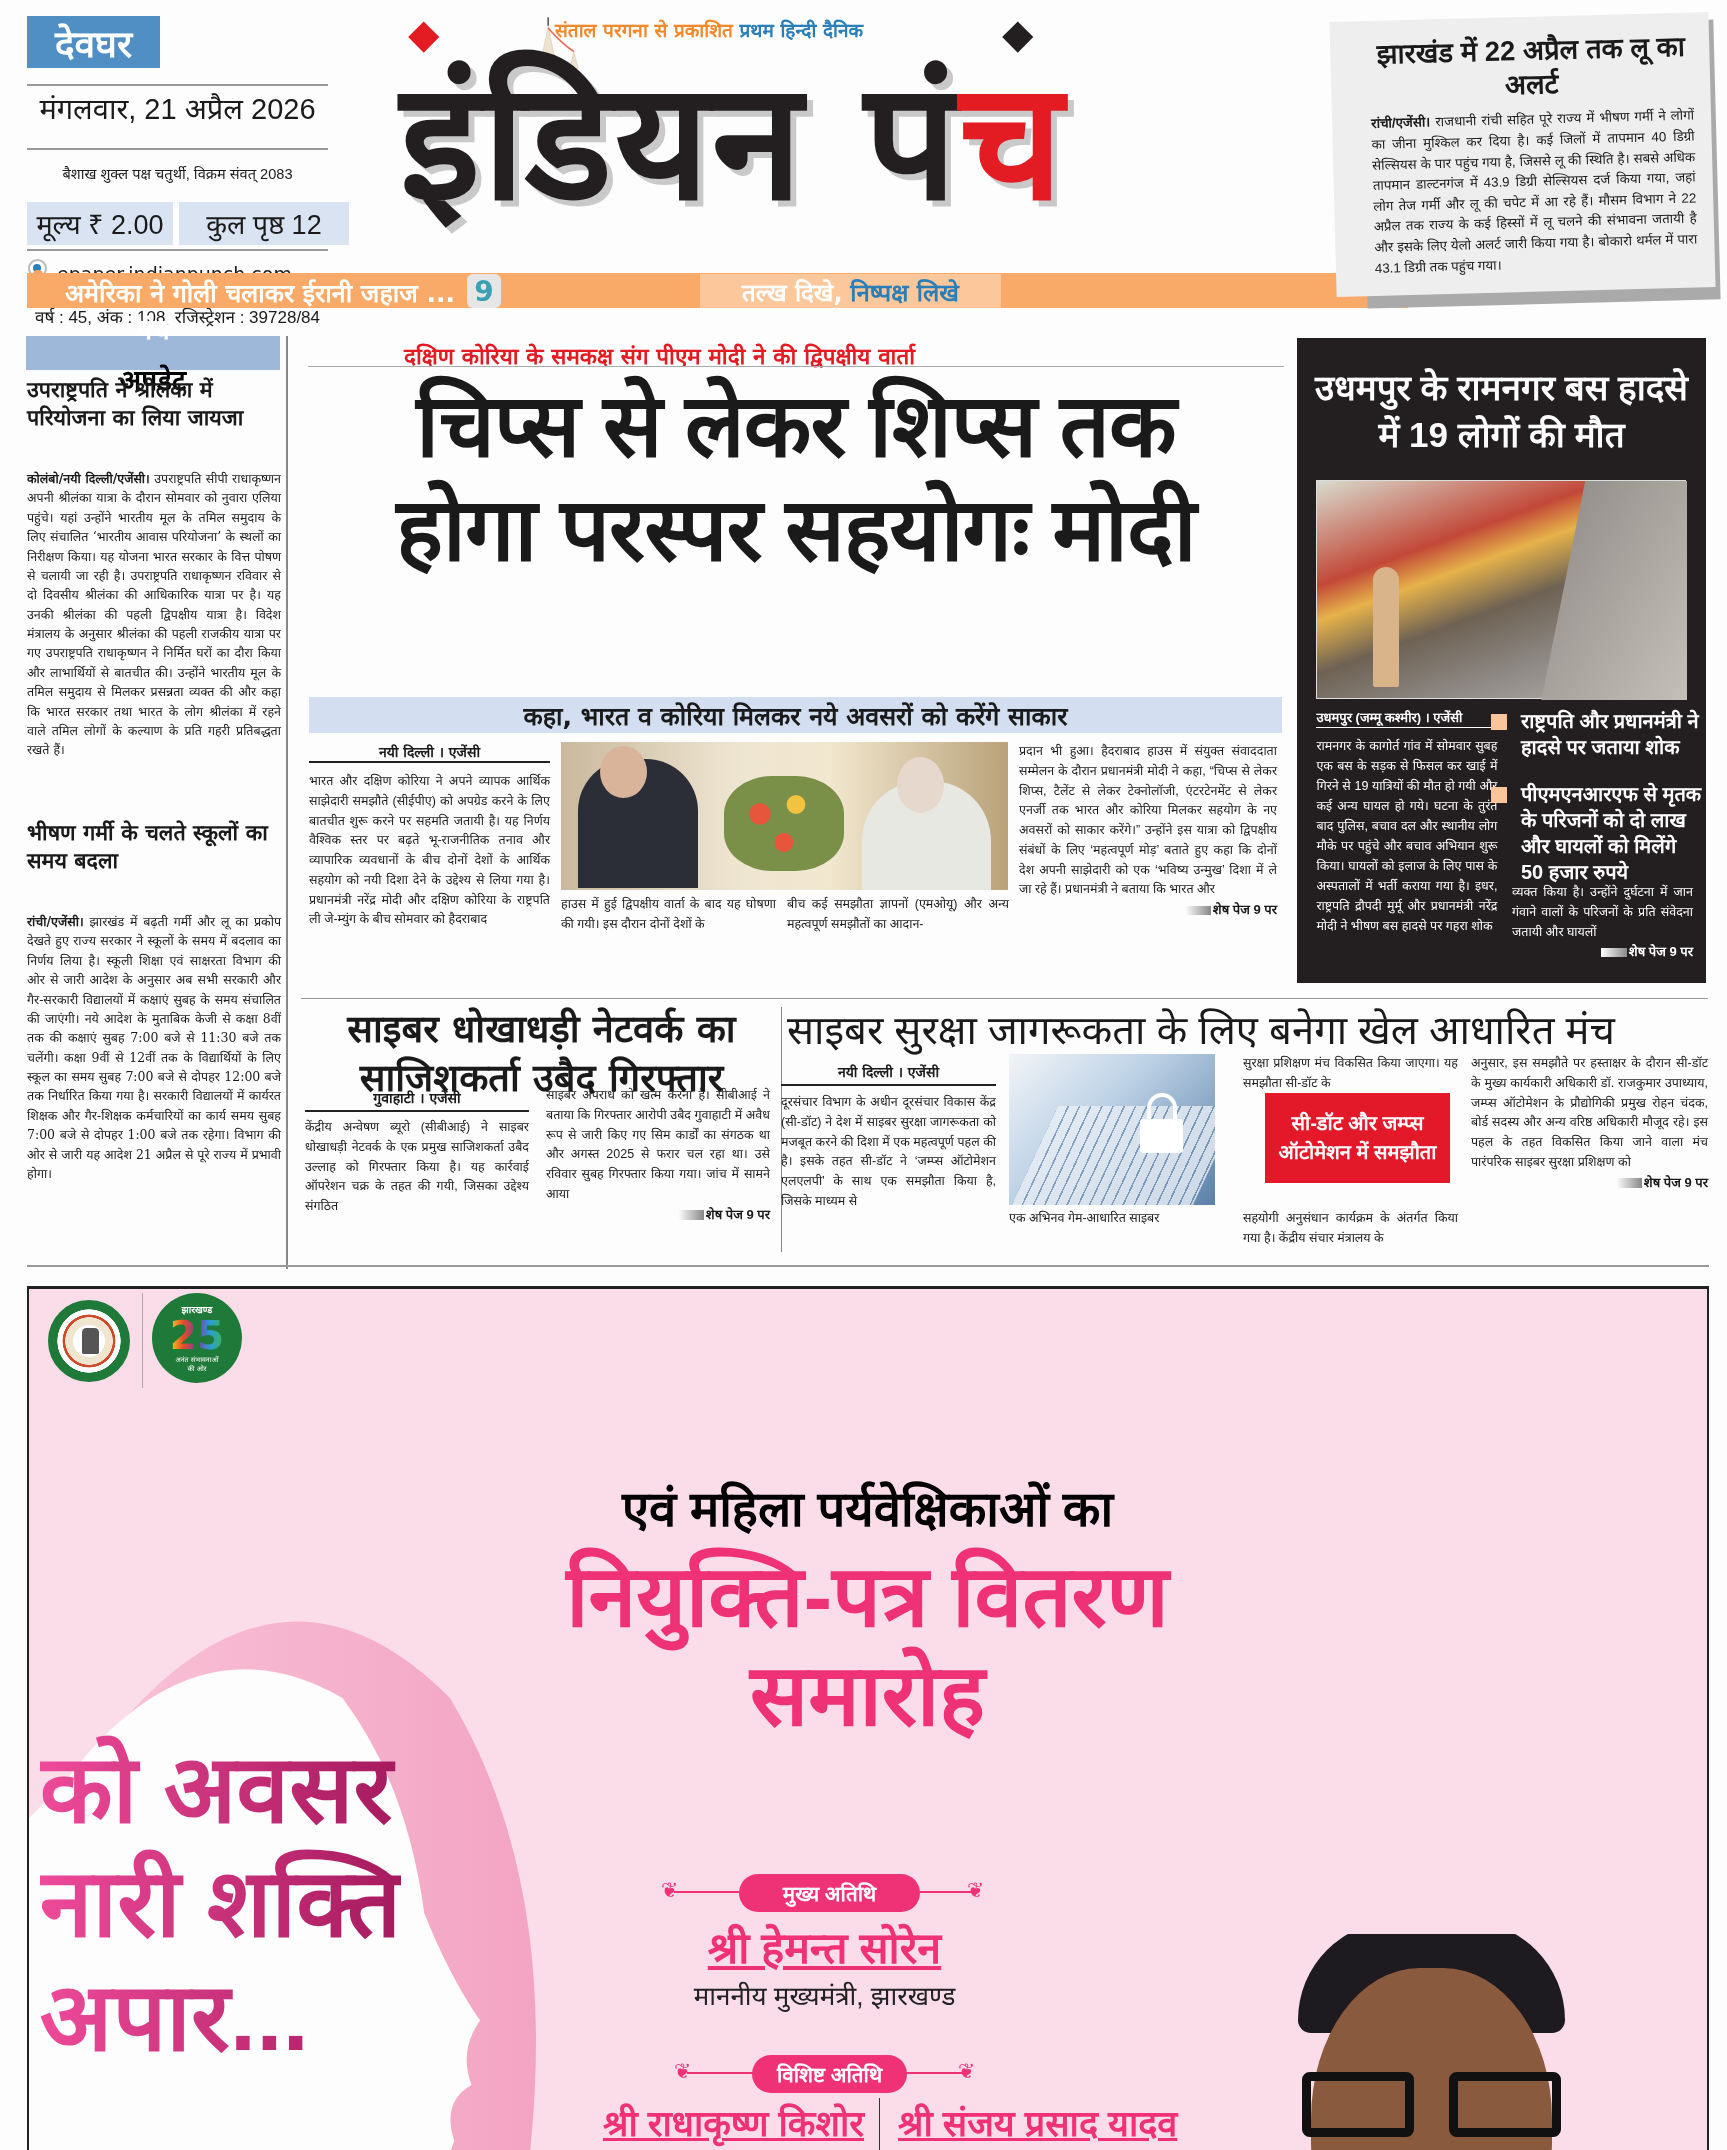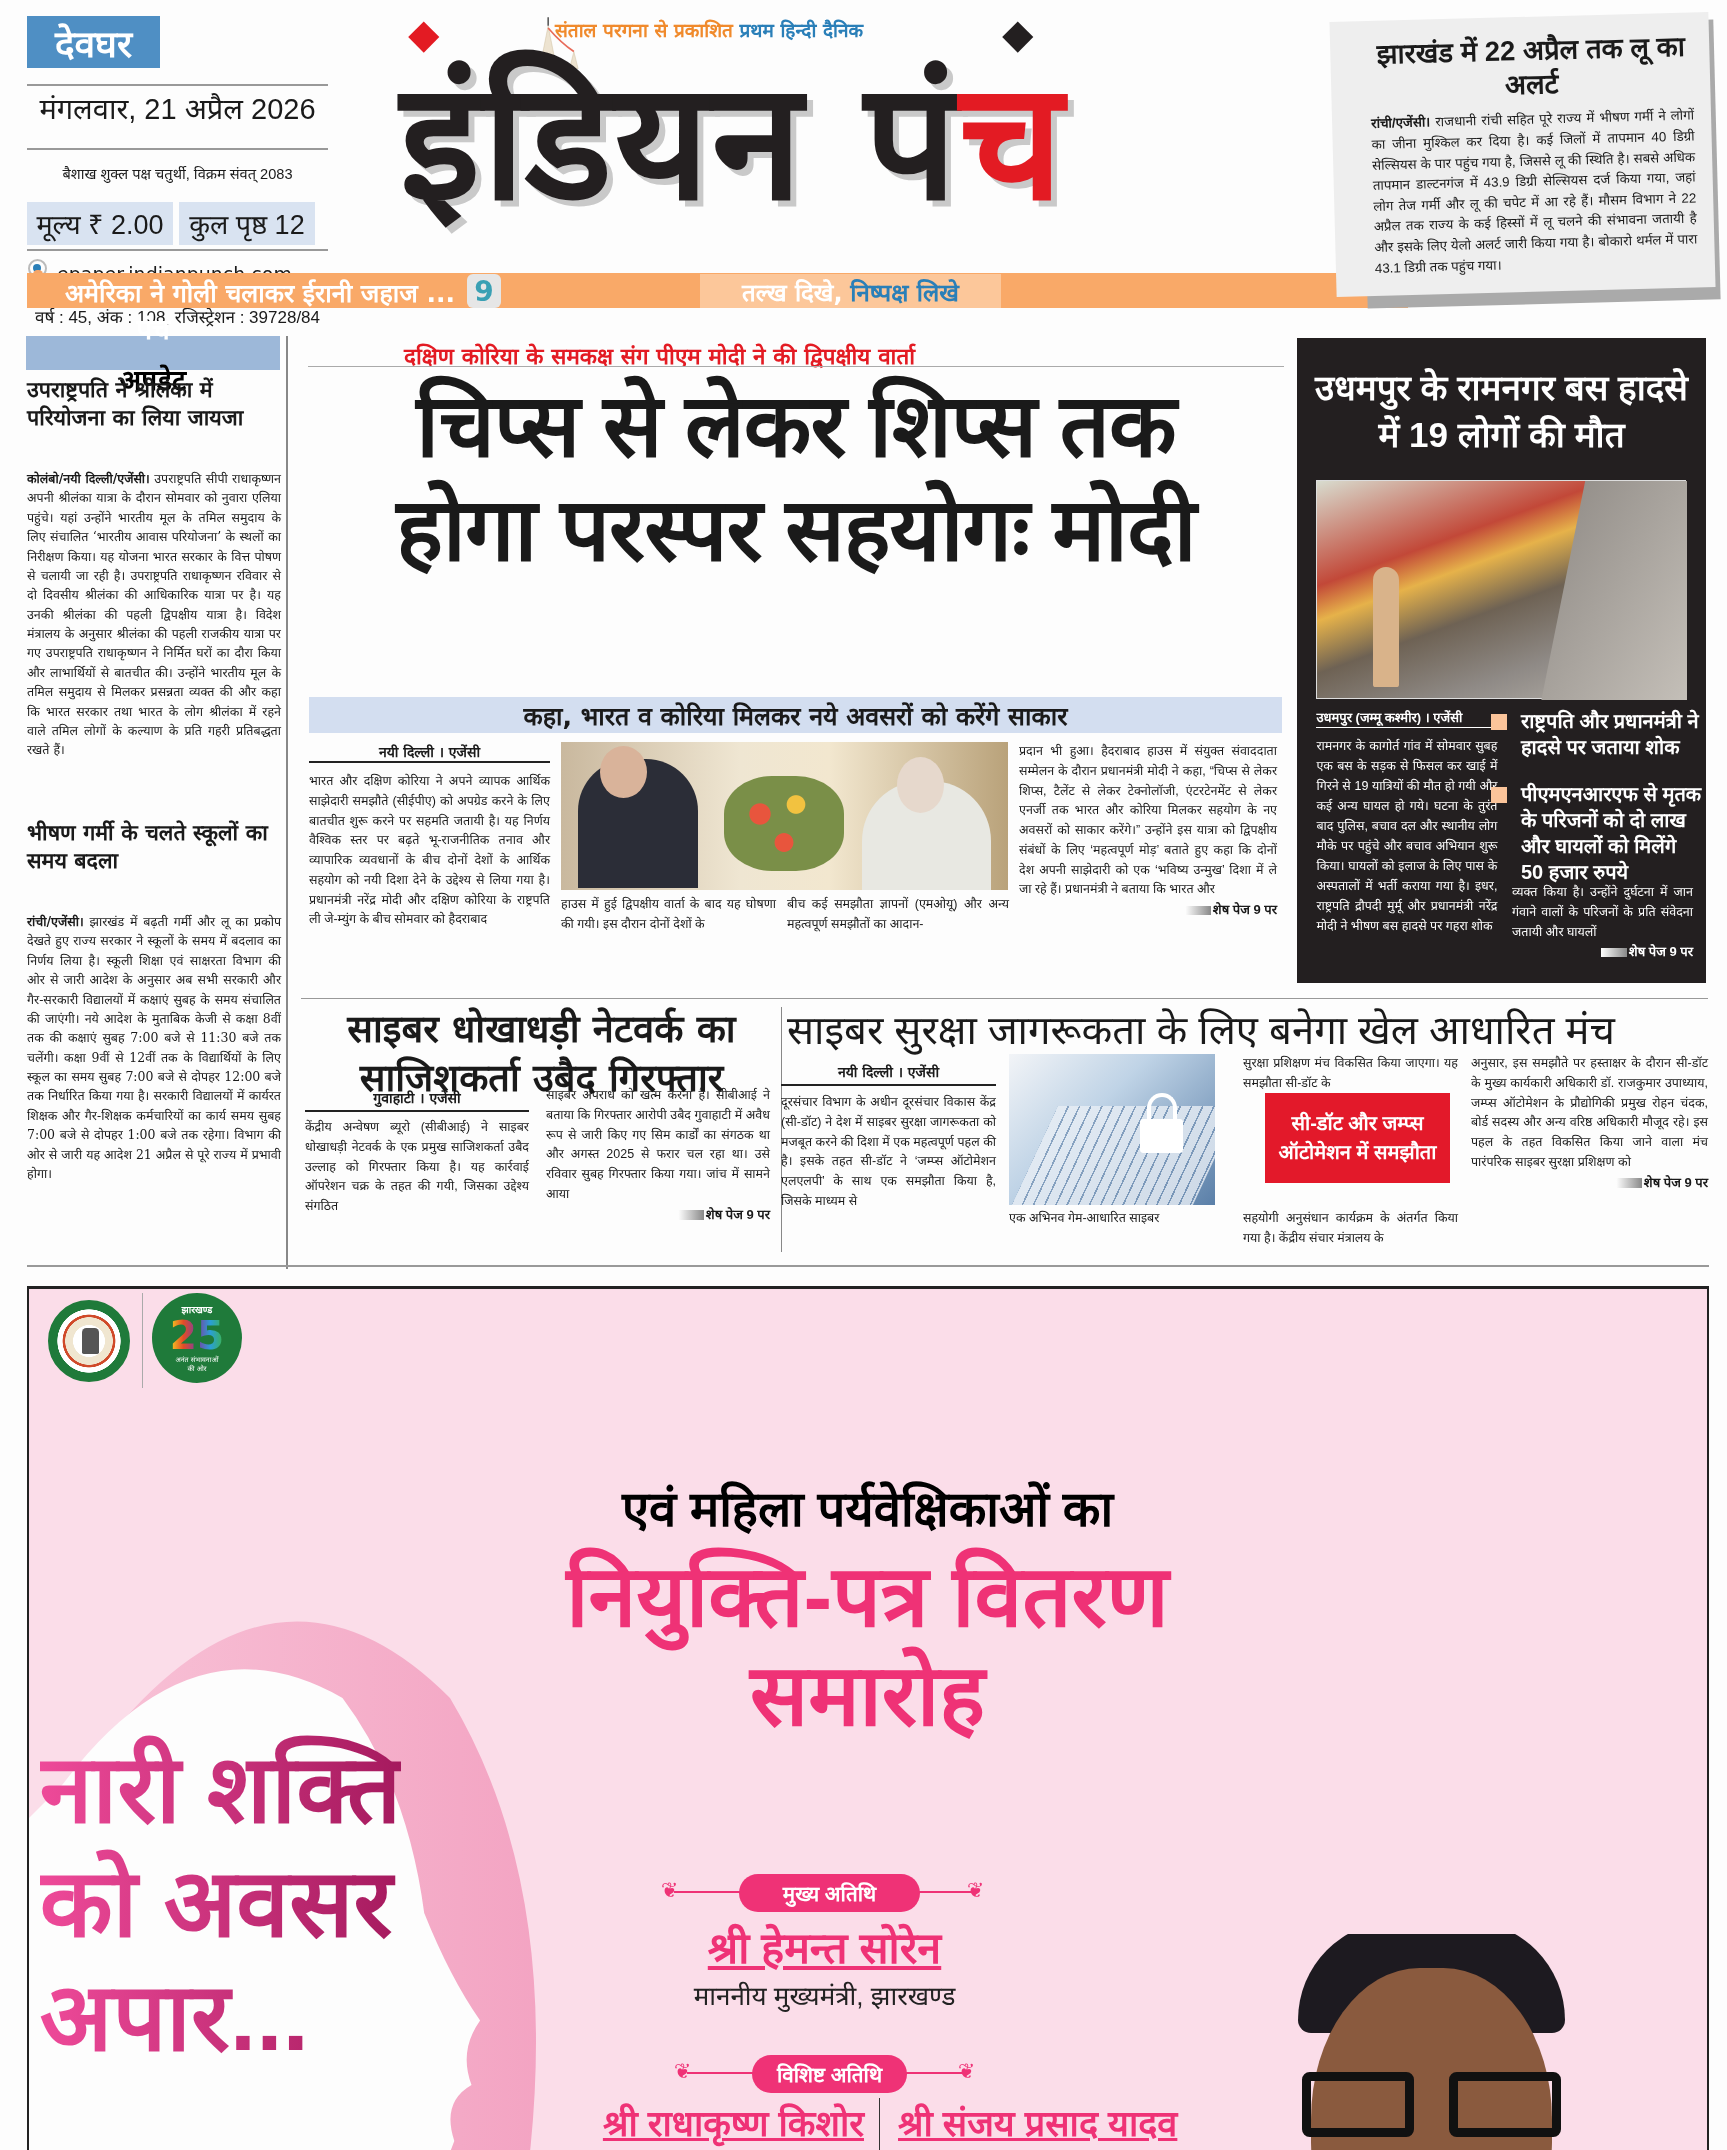--- a/index.html
+++ b/index.html
@@ -9,21 +9,21 @@
   .cond { font-family: "Liberation Sans", sans-serif; }
   .serif { font-family: "DejaVu Serif", serif; }
 
   
   #city { left: 27px; top: 16.3px; width: 133px; height: 52px; background: #4f8fc4; color: #fff; font-weight: bold; font-size: 37px; display:flex; align-items:center; justify-content:center; }
   .hr-gray { height: 1.7px; background: #999; }
   #date { left: 27px; top: 88px; width: 301px; font-size: 29px; text-align: center; }
   #samvat { left: 27px; top: 163px; width: 301px; font-size: 14.6px; text-align: center; }
   .pill { top: 202px; height: 43px; background: #d9e3f1; font-size: 27px; display:flex; align-items:center; justify-content:center; }
   #price { left: 27px; width: 146px; }
-  #pages { left: 179px; width: 136px; }
+  #pages { left: 179px; width: 170px; }
   #epaper { left: 27px; top: 254px; width: 301px; height: 39px; font-size: 19px; display:flex; align-items:center; gap: 8.6px; }
   #reg { left: 27px; top: 305px; width: 301px; font-size: 17px; text-align: center; }
 
   
   #tagline { left: 555px; top: 17px; font-size: 19px; font-weight: bold; }
   #tagline .o { color: #f08a2c; } #tagline .b { color: #2a7fb8; }
   #logo { left: 400px; top: 60px; width: 895px; height: 194px; font-size: 163px; font-weight: bold; line-height: 1; color:#231f20; letter-spacing: 2.6px; text-shadow: 6px 6px 0 #c9c9c9; }
   #logo .red { color: #e31b23; }
   #temple { left: 531px; top: 17px; width: 60px; height: 52px; }
 
@@ -241,22 +241,22 @@
     <span style="font-size:6.9px;width:52px;text-align:center;">अनंत संभावनाओं की ओर</span>
   </div>
 
   <div id="ad-l2" class="cond">एवं महिला पर्यवेक्षिकाओं का</div>
   <div id="ad-l3" class="cond">
     <div>नियुक्ति-पत्र वितरण</div>
     <div>समारोह</div>
   </div>
 
   <div id="nari" class="cond">
+    <div>को अवसर</div>
     <div>नारी शक्ति</div>
-    <div>को अवसर</div>
     <div>अपार...</div>
   </div>
 
   <div class="guestrule" style="left:645px;top:602px;width:301px;"></div>
   <div class="orn" style="left:632px;top:589px;">❦</div>
   <div class="orn" style="left:938px;top:589px;">❦</div>
   <div class="guestpill cond" style="left:710px;top:585px;width:181px;">मुख्य अतिथि</div>
   <div class="gname cond" style="left:559px;top:628px;width:473px;text-align:center;font-size:43px;">श्री हेमन्त सोरेन</div>
   <div class="gtitle cond" style="left:559px;top:688px;width:473px;text-align:center;font-size:26px;">माननीय मुख्यमंत्री, झारखण्ड</div>
 

